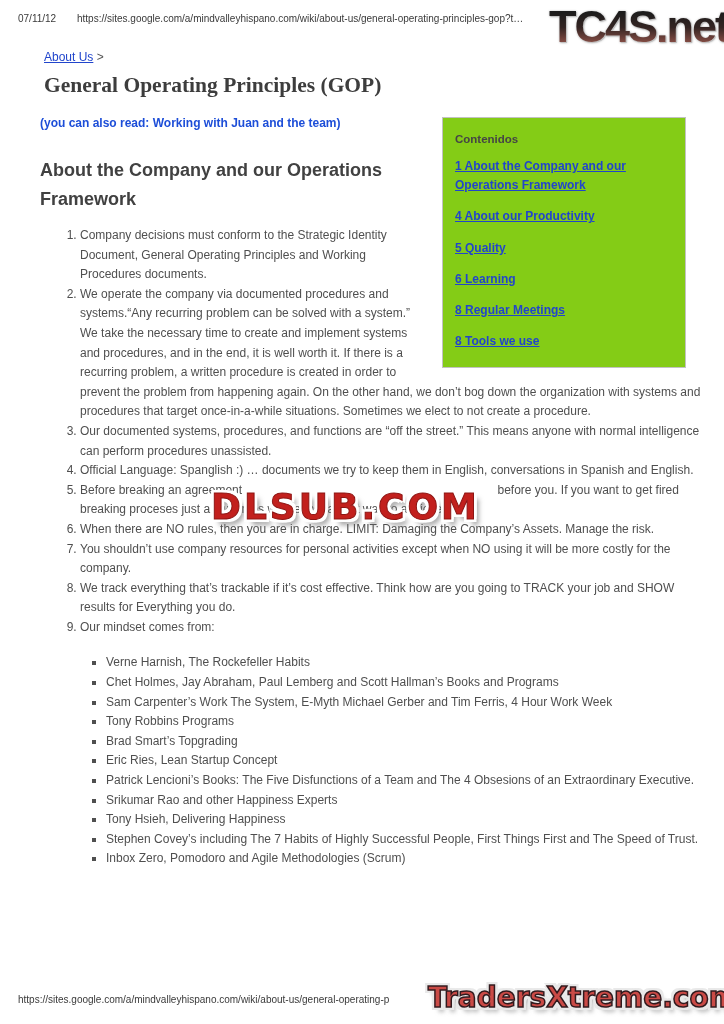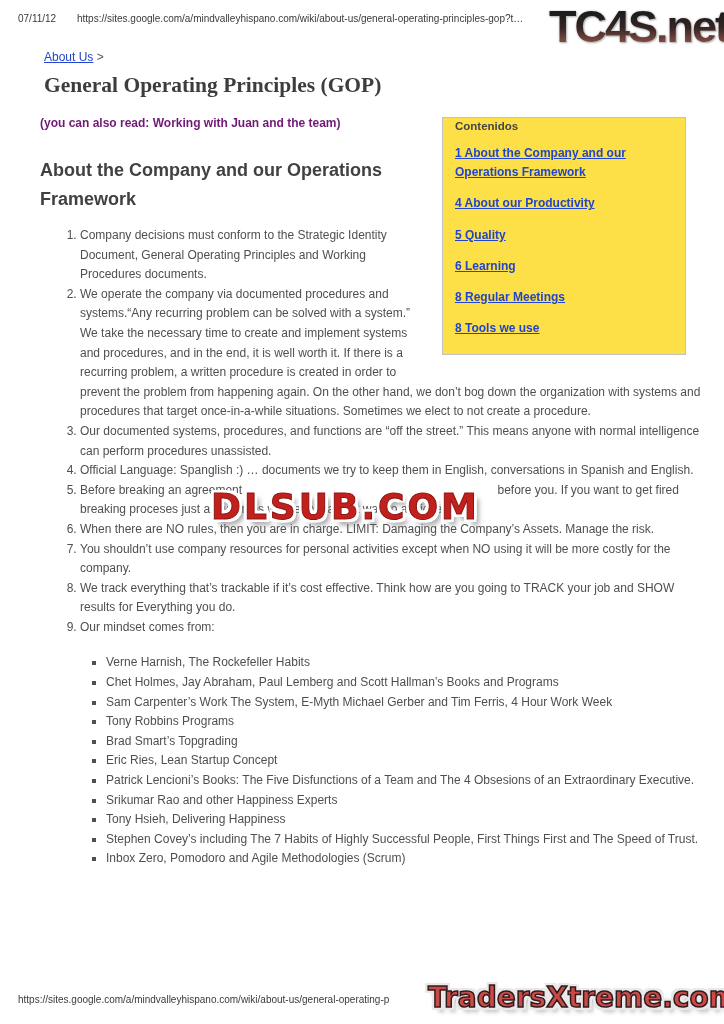--- a/index.html
+++ b/index.html
@@ -40,25 +40,25 @@
                 4px 5px 4px rgba(120,120,120,.55);
   }
   
   .breadcrumb{position:absolute;top:50px;left:44px;font-size:12px;color:#555;z-index:2;}
   a.link{color:#2145cc;text-decoration:underline;cursor:pointer;}
   .page-title{position:absolute;top:73px;left:44px;font-size:21.5px;font-weight:bold;color:#3d3d3d;z-index:2;font-family:Liberation Serif, serif;}
   
   .main{position:absolute;top:112px;left:40px;width:662px;z-index:2;}
   .toc{
     float:right;width:218px;margin:5px 16px 10px 16px;margin-right:16px;
-    border:1px solid #c2c2c2;background:#fde047;padding:2px 12px 16px 12px;
+    border:1px solid #c2c2c2;background:#84cc16;padding:15px 12px 16px 12px;
   }
   .toc-title{font-size:11.5px;font-weight:bold;color:#454545;margin-bottom:11px;}
   .toc a.toc-link{display:block;font-size:12px;font-weight:bold;line-height:19.2px;color:#2145cc;text-decoration:underline;margin-top:12px;}
-  .subtitle{font-size:12px;font-weight:bold;color:#701a75;margin:4px 0 0 0;}
+  .subtitle{font-size:12px;font-weight:bold;color:#1d4ed8;margin:4px 0 0 0;}
   .section-heading{font-size:18px;font-weight:bold;color:#414141;line-height:28.5px;margin:26px 0 0 0;max-width:400px;}
   
   ol.principles{margin:13px 0 0 0;padding:0 0 0 40px;font-size:12px;line-height:19.6px;color:#4f4f4f;}
   ol.principles>li{margin:0;padding:0;}
   ul.mindset{list-style-type:square;margin:16px 0 0 0;padding:0 0 0 26px;}
   ul.mindset>li{margin:0;padding:0;color:#4f4f4f;}
   .hidden-gap{display:inline-block;width:252px;height:1px;}
 </style>
 </head>
 <body>

